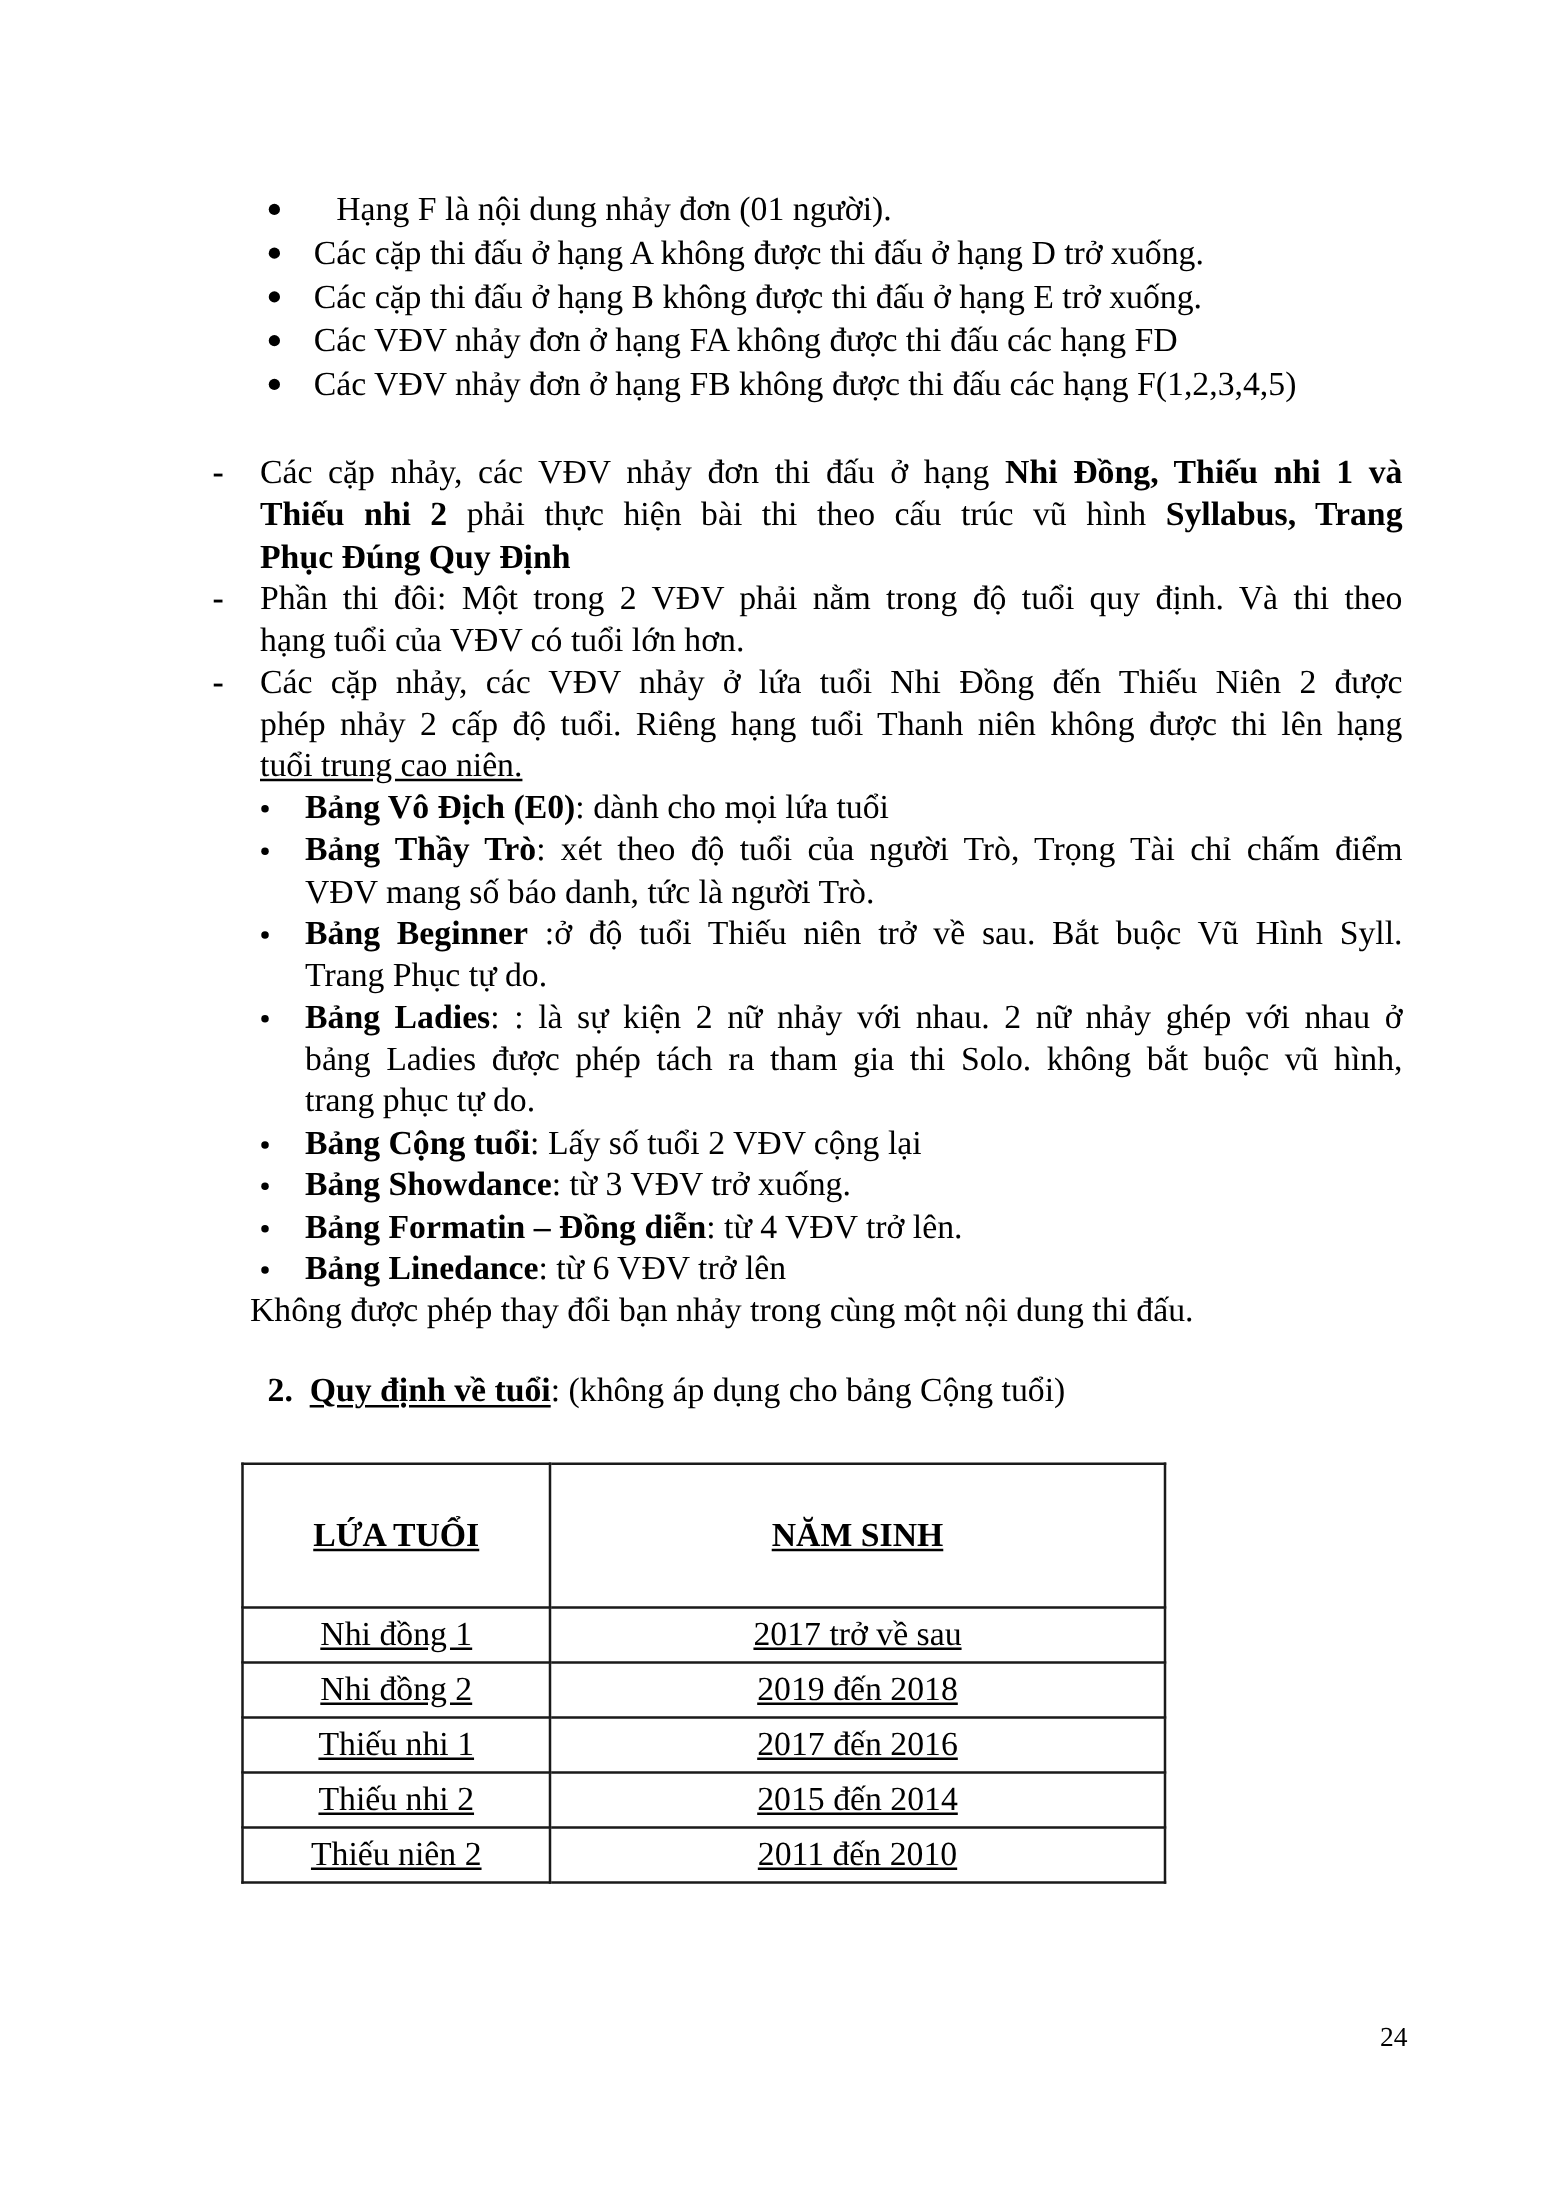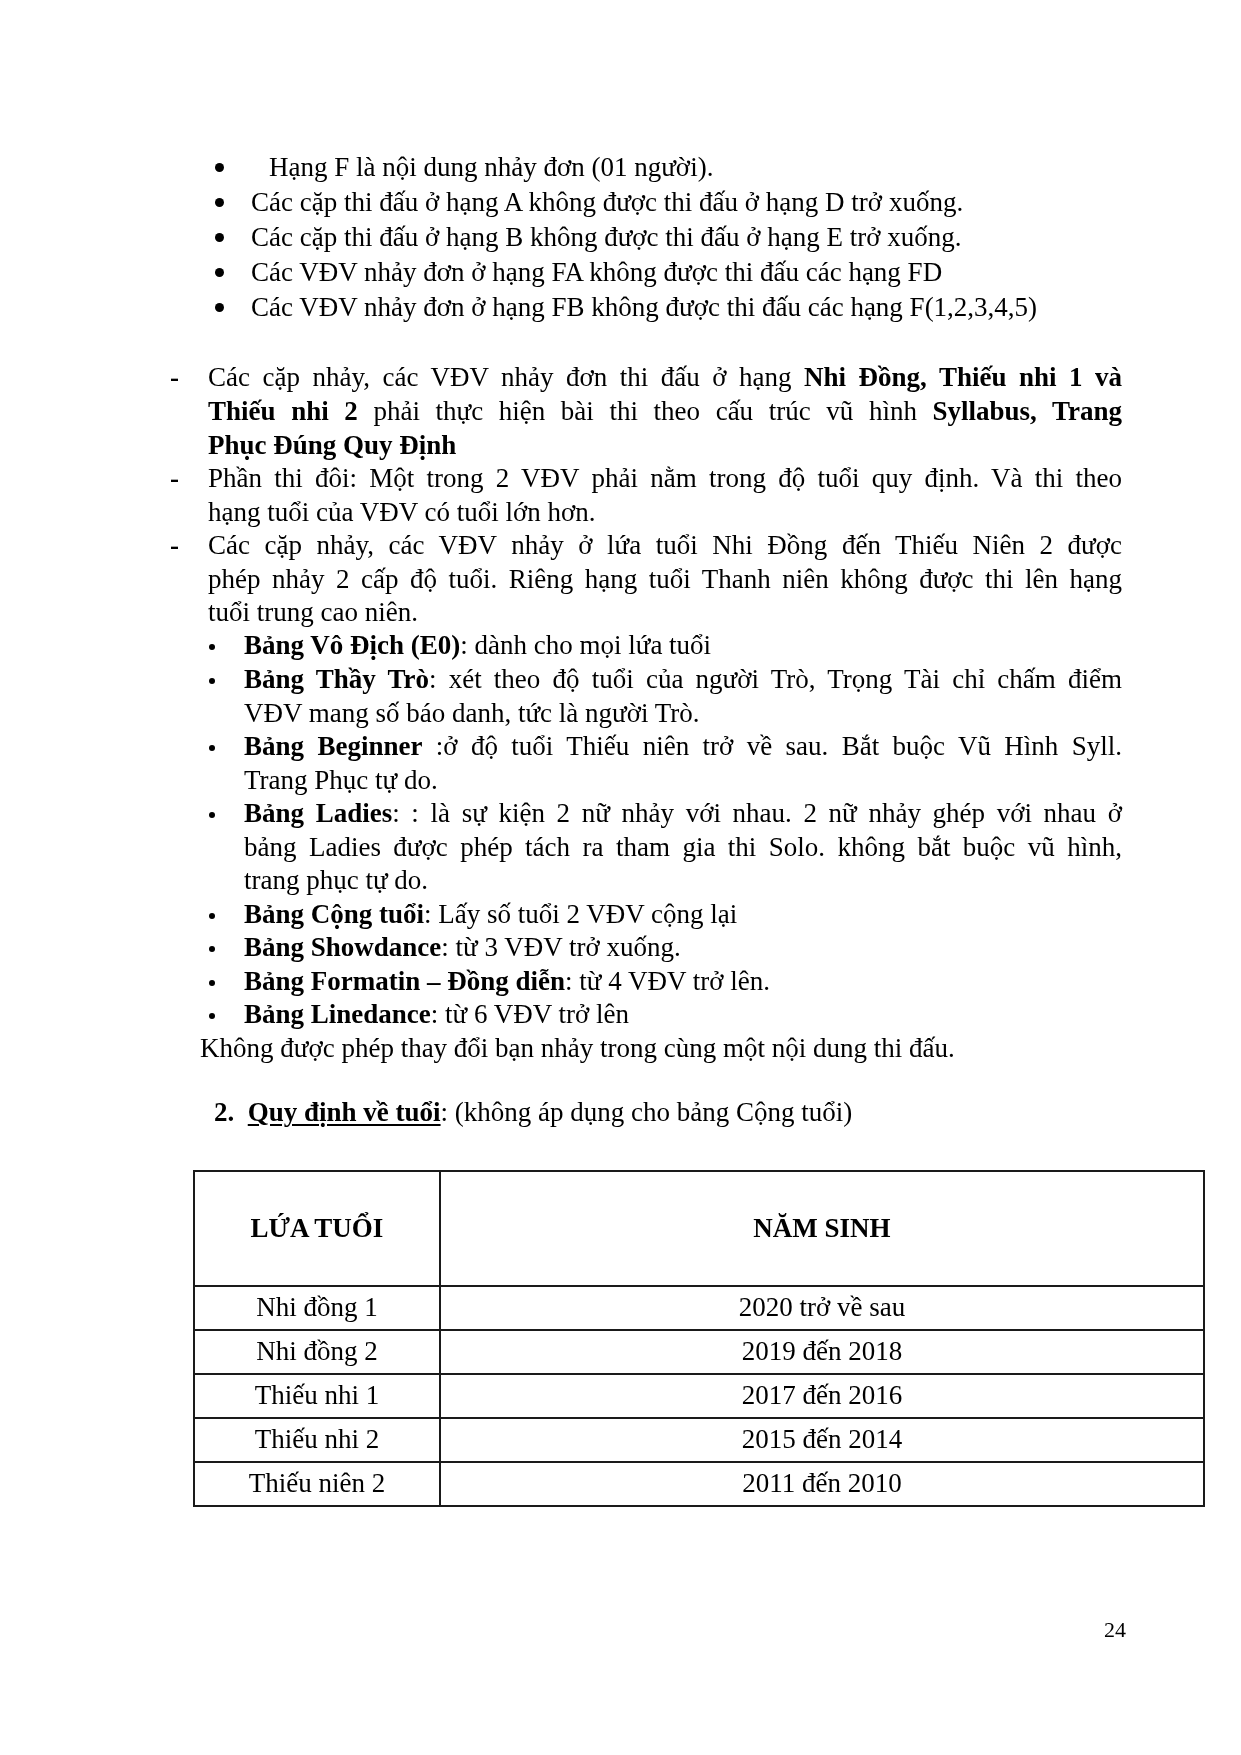--- a/index.html
+++ b/index.html
@@ -12,22 +12,23 @@
   .bullet-dot { position: absolute; width: 9px; height: 9px; border-radius: 50%; background: #000; }
   .small-dot { position: absolute; width: 6px; height: 6px; border-radius: 50%; background: #000; }
   .dash { position: absolute; line-height: 34px; font-weight: bold; }
   .just { position: absolute; left: 208px; width: 914px; text-align: justify; text-align-last: justify; height: 34px; line-height: 34px; white-space: nowrap; }
   .just-sub { position: absolute; left: 244px; width: 878px; text-align: justify; text-align-last: justify; height: 34px; line-height: 34px; white-space: nowrap; }
   .plain { text-align-last: auto; }
   b { font-weight: bold; }
   .u { text-decoration: underline; text-decoration-thickness: 2px; text-underline-offset: 3px; margin-top: 15px; }
 
   table.age {
-    position: absolute; left: 193px; top: 1170px; width: 1012px;
+    position: absolute; left: 193px; top: 1170px; width: 740px;
     border-collapse: collapse;
+    text-decoration: underline;
   }
   table.age td, table.age th {
     border: 2px solid #1a1a1a; text-align: center; padding: 0;
     font-size: 27px; font-family: "Liberation Serif", "DejaVu Serif", serif;
   }
   table.age th { height: 113px; font-weight: bold; }
   table.age td { height: 40px; line-height: 36px; vertical-align: top; padding-top: 2px; }
   .col1 { width: 244px; }
   .pagenum { position: absolute; left: 1104px; top: 1617px; font-size: 22px; }
 </style>
@@ -57,21 +58,21 @@
 <div>
   <div class="dash" style="left:170px;top:461px;">-</div>
   <div class="just" style="top:461px;">Phần thi đôi: Một trong 2 VĐV phải nằm trong độ tuổi quy định. Và thi theo</div>
   <div class="just plain" style="top:495px;">hạng tuổi của VĐV có tuổi lớn hơn.</div>
 </div>
 
 <div>
   <div class="dash" style="left:170px;top:528px;">-</div>
   <div class="just" style="top:528px;">Các cặp nhảy, các VĐV nhảy ở lứa tuổi Nhi Đồng đến Thiếu Niên 2 được</div>
   <div class="just" style="top:562px;">phép nhảy 2 cấp độ tuổi. Riêng hạng tuổi Thanh niên không được thi lên hạng</div>
-  <div class="just plain" style="top:595px;">tuổi trung cao niên.</div>
+  <div class="just plain" style="top:595px;text-decoration:underline;">tuổi trung cao niên.</div>
 </div>
 
 <div>
   <div class="small-dot" style="left:209px;top:644px;"></div>
   <div class="line" style="left:244px;top:628px;"><b>Bảng Vô Địch (E0)</b><span>: dành cho mọi lứa tuổi</span></div>
 
   <div class="small-dot" style="left:209px;top:678px;"></div>
   <div class="just-sub" style="top:662px;"><b>Bảng Thầy Trò</b><span>: xét theo độ tuổi của người Trò, Trọng Tài chỉ chấm điểm</span></div>
   <div class="line" style="left:244px;top:696px;">VĐV mang số báo danh, tức là người Trò.</div>
 
@@ -106,21 +107,21 @@
 <table class="age">
   <thead>
     <tr>
       <th class="col1">LỨA TUỔI</th>
       <th>NĂM SINH</th>
     </tr>
   </thead>
   <tbody>
     <tr>
         <td>Nhi đồng 1</td>
-        <td>2020 trở về sau</td>
+        <td>2017 trở về sau</td>
       </tr>
     <tr>
         <td>Nhi đồng 2</td>
         <td>2019 đến 2018</td>
       </tr>
     <tr>
         <td>Thiếu nhi 1</td>
         <td>2017 đến 2016</td>
       </tr>
     <tr>

